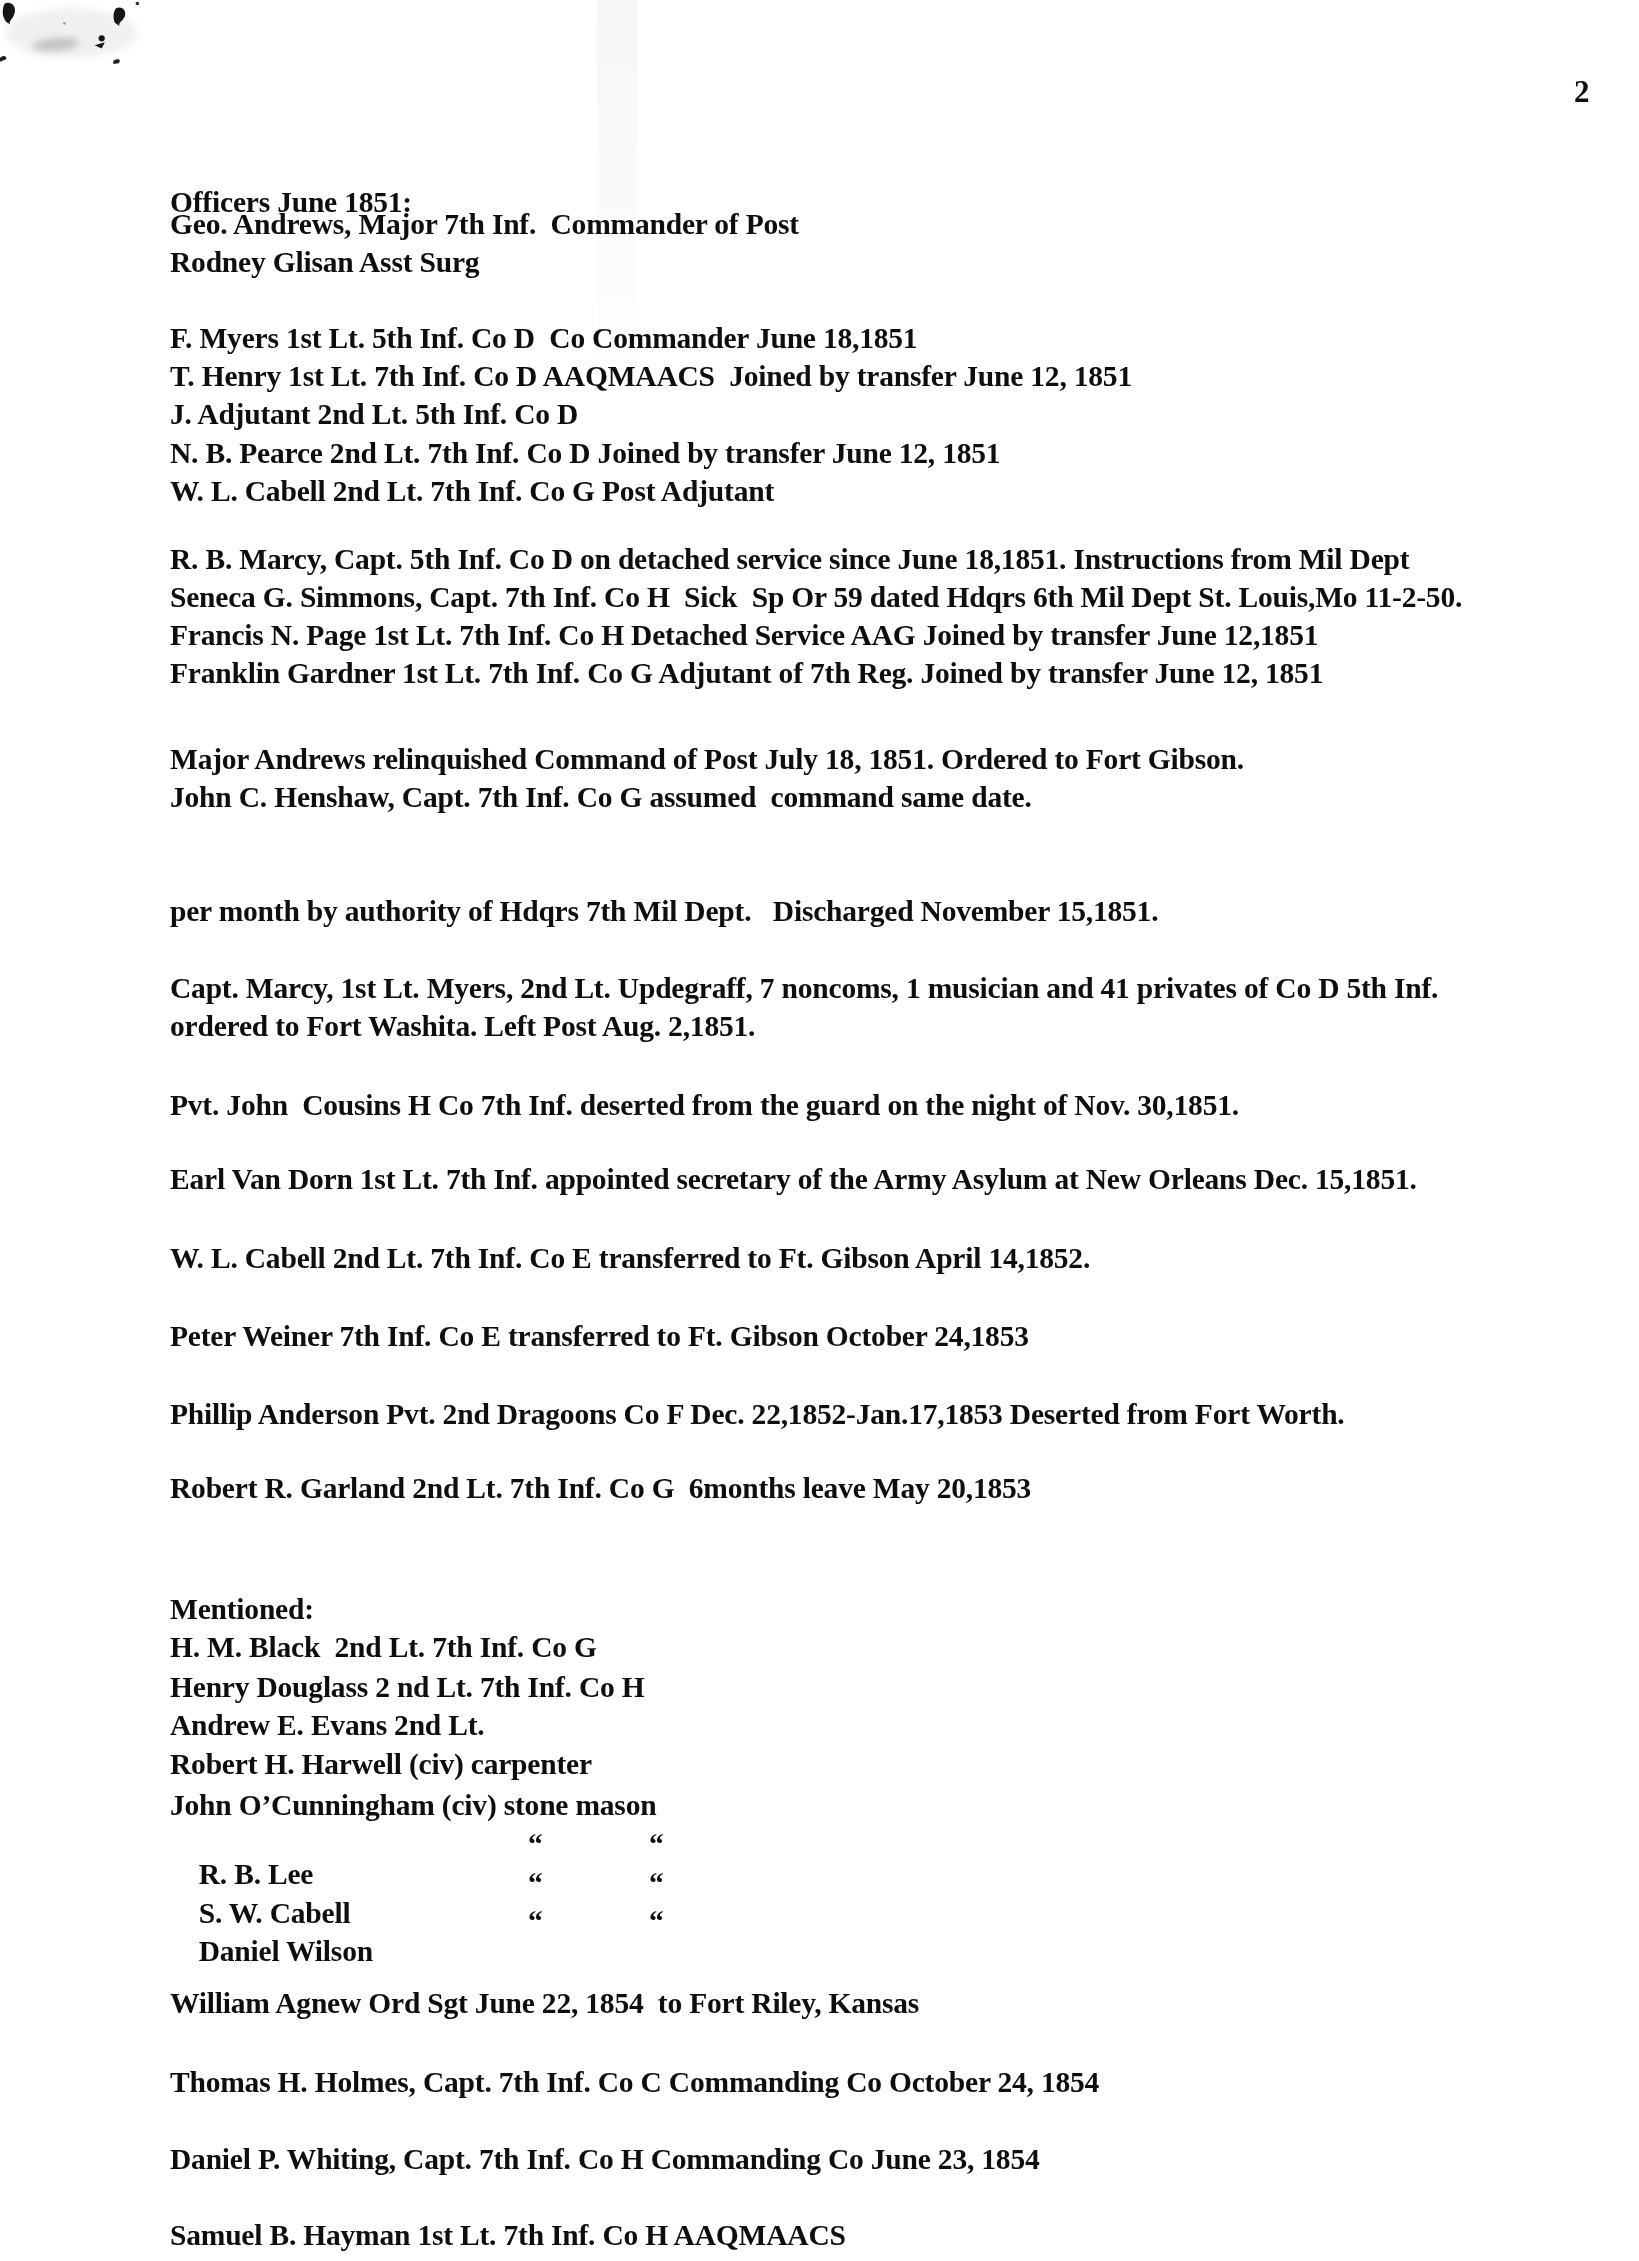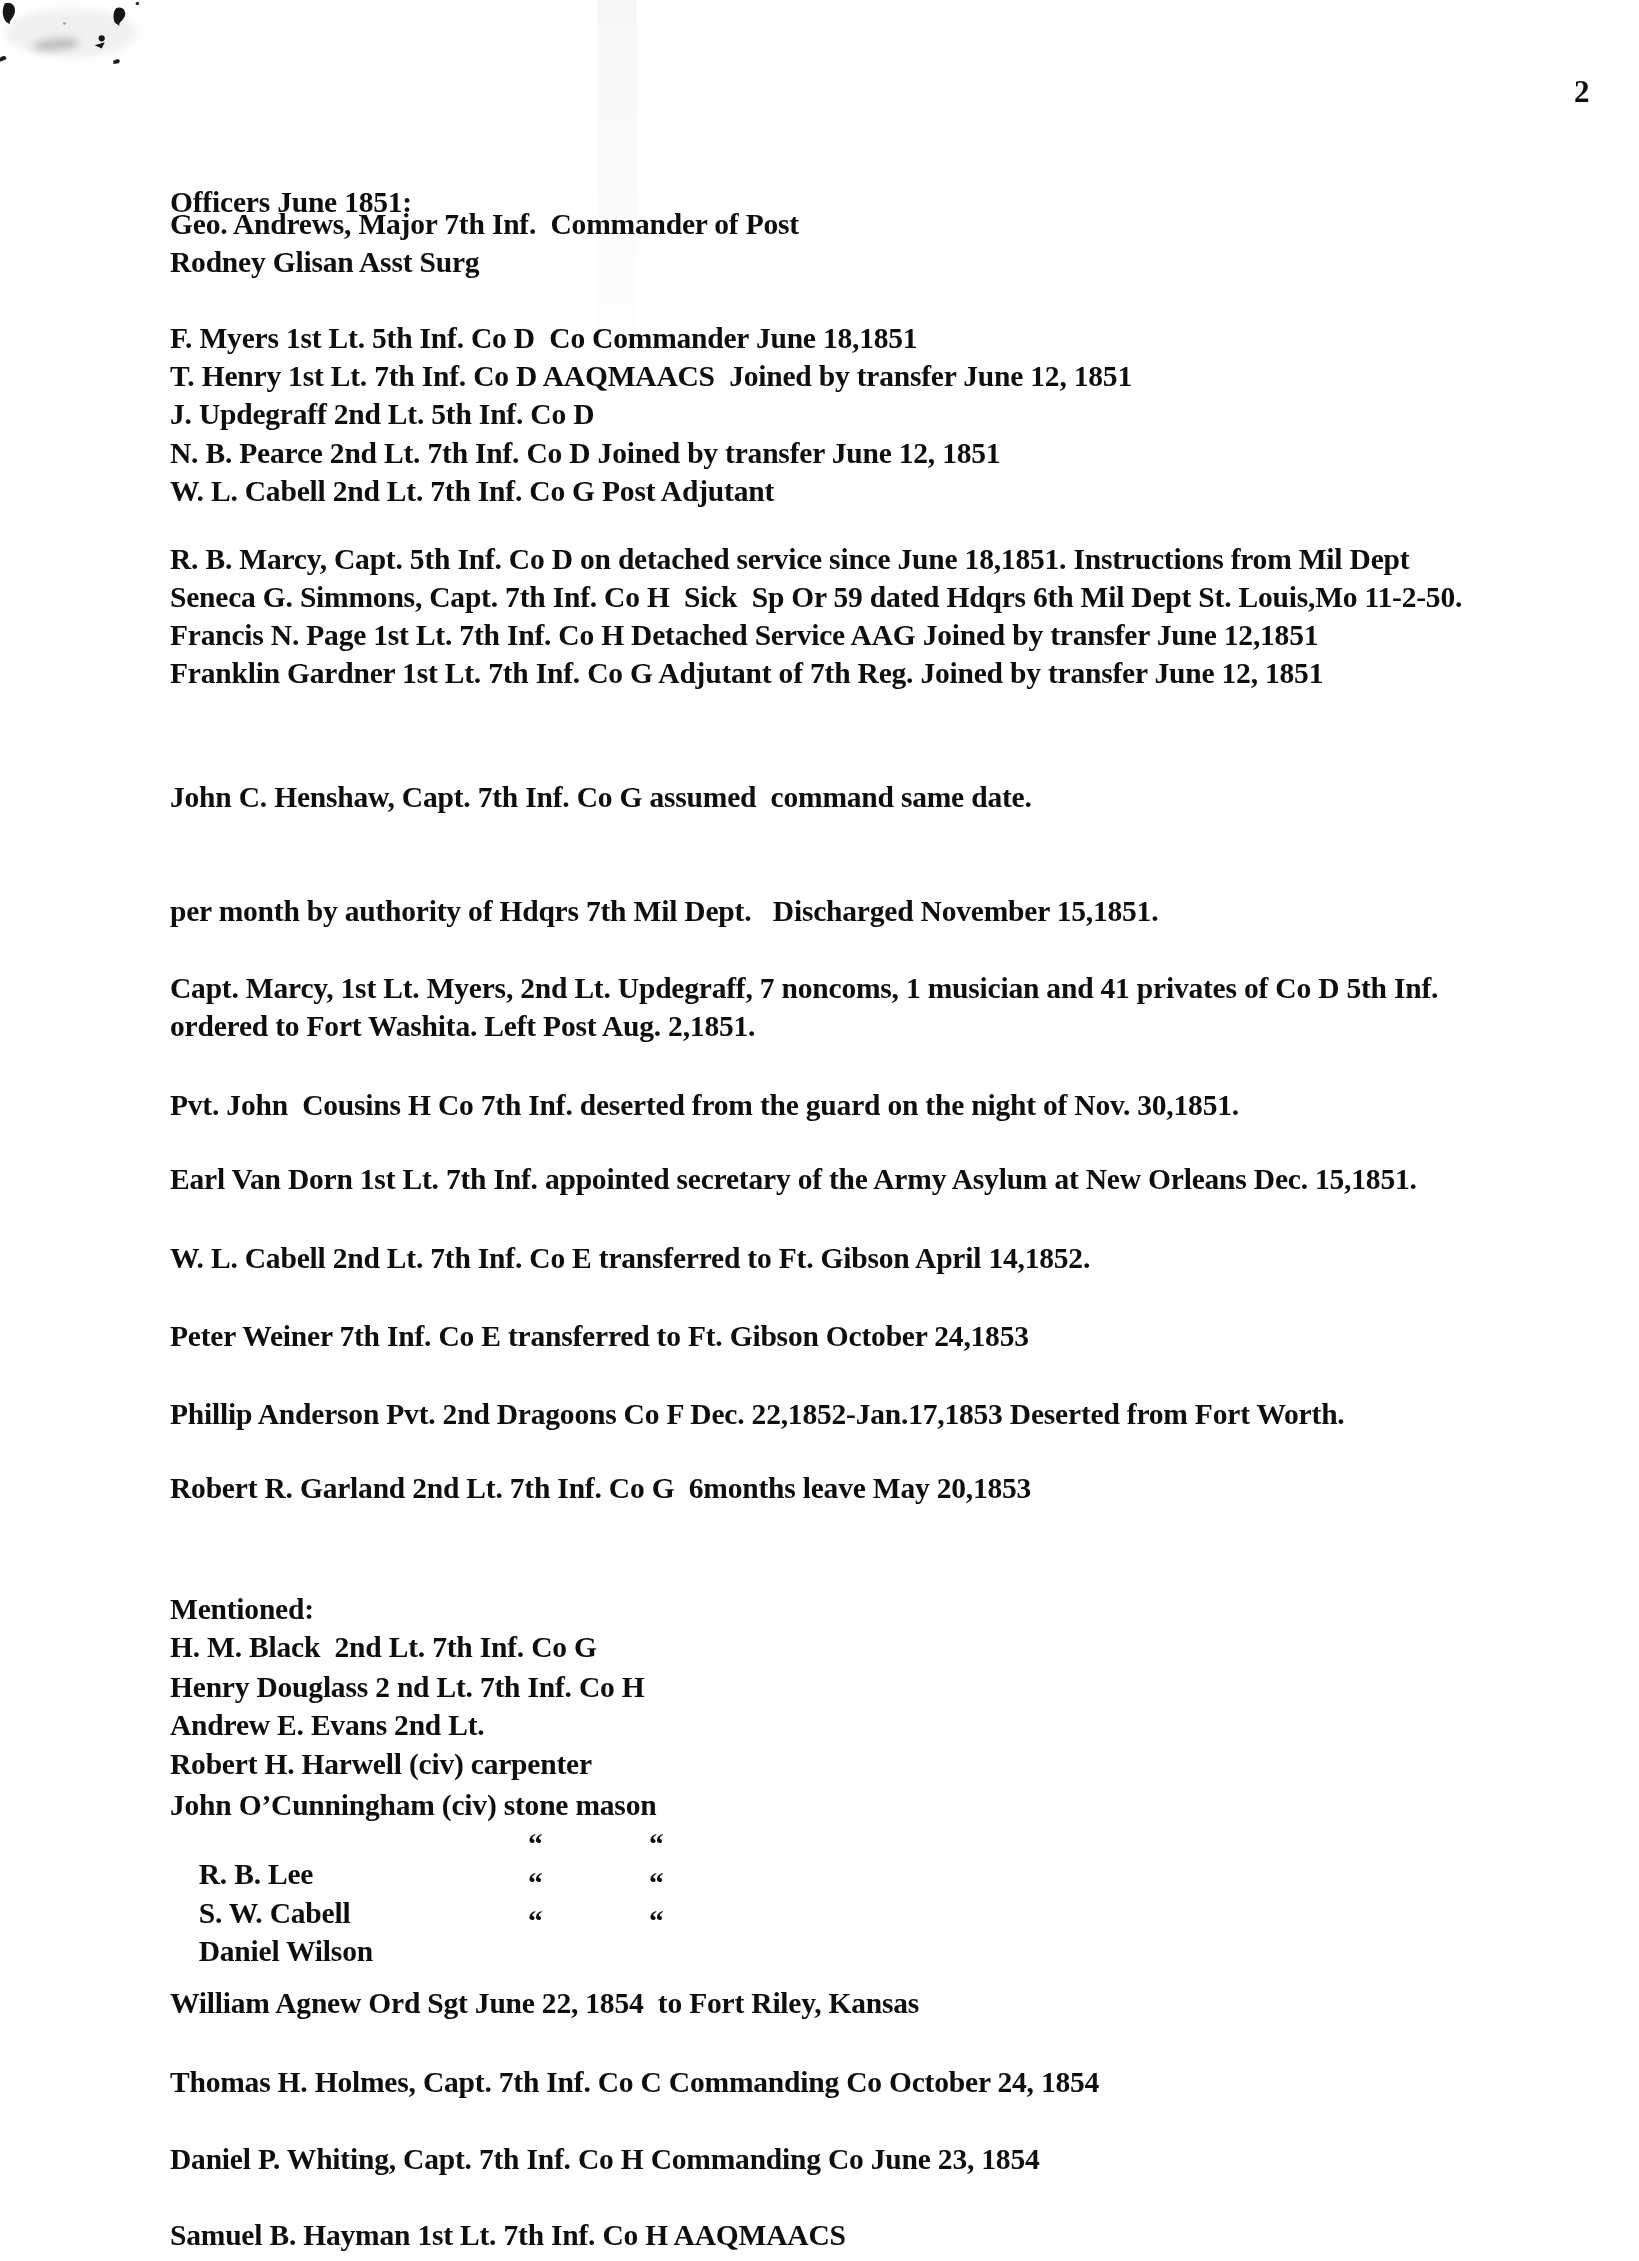--- a/index.html
+++ b/index.html
@@ -65,29 +65,30 @@
 
   <div class="scan-streak"></div>
 
   <div class="page-number">2</div>
 
   <div class="ln" style="top:188px">Officers June 1851:</div>
   <div class="ln" style="top:210px">Geo. Andrews, Major 7th Inf.  Commander of Post</div>
   <div class="ln" style="top:248px">Rodney Glisan Asst Surg</div>
   <div class="ln" style="top:324px">F. Myers 1st Lt. 5th Inf. Co D  Co Commander June 18,1851</div>
   <div class="ln" style="top:362px">T. Henry 1st Lt. 7th Inf. Co D AAQMAACS  Joined by transfer June 12, 1851</div>
-  <div class="ln" style="top:400px">J. Updegraff 2nd Lt. 5th Inf. Co D</div>
+  <div class="ln" style="top:400px">J. Adjutant 2nd Lt. 5th Inf. Co D</div>
   <div class="ln" style="top:439px">N. B. Pearce 2nd Lt. 7th Inf. Co D Joined by transfer June 12, 1851</div>
   <div class="ln" style="top:477px">W. L. Cabell 2nd Lt. 7th Inf. Co G Post Adjutant</div>
 
   <div class="ln" style="top:545px">R. B. Marcy, Capt. 5th Inf. Co D on detached service since June 18,1851. Instructions from Mil Dept</div>
   <div class="ln" style="top:583px">Seneca G. Simmons, Capt. 7th Inf. Co H  Sick  Sp Or 59 dated Hdqrs 6th Mil Dept St. Louis,Mo 11-2-50.</div>
   <div class="ln" style="top:621px">Francis N. Page 1st Lt. 7th Inf. Co H Detached Service AAG Joined by transfer June 12,1851</div>
   <div class="ln" style="top:659px">Franklin Gardner 1st Lt. 7th Inf. Co G Adjutant of 7th Reg. Joined by transfer June 12, 1851</div>
 
+  <div class="ln" style="top:745px">Major Andrews relinquished Command of Post July 18, 1851. Ordered to Fort Gibson.</div>
   <div class="ln" style="top:783px">John C. Henshaw, Capt. 7th Inf. Co G assumed  command same date.</div>
 
   <div class="ln" style="top:897px">per month by authority of Hdqrs 7th Mil Dept.   Discharged November 15,1851.</div>
 
   <div class="ln" style="top:974px">Capt. Marcy, 1st Lt. Myers, 2nd Lt. Updegraff, 7 noncoms, 1 musician and 41 privates of Co D 5th Inf.</div>
   <div class="ln" style="top:1012px">ordered to Fort Washita. Left Post Aug. 2,1851.</div>
 
   <div class="ln" style="top:1091px">Pvt. John  Cousins H Co 7th Inf. deserted from the guard on the night of Nov. 30,1851.</div>
   <div class="ln" style="top:1165px">Earl Van Dorn 1st Lt. 7th Inf. appointed secretary of the Army Asylum at New Orleans Dec. 15,1851.</div>
   <div class="ln" style="top:1244px">W. L. Cabell 2nd Lt. 7th Inf. Co E transferred to Ft. Gibson April 14,1852.</div>

